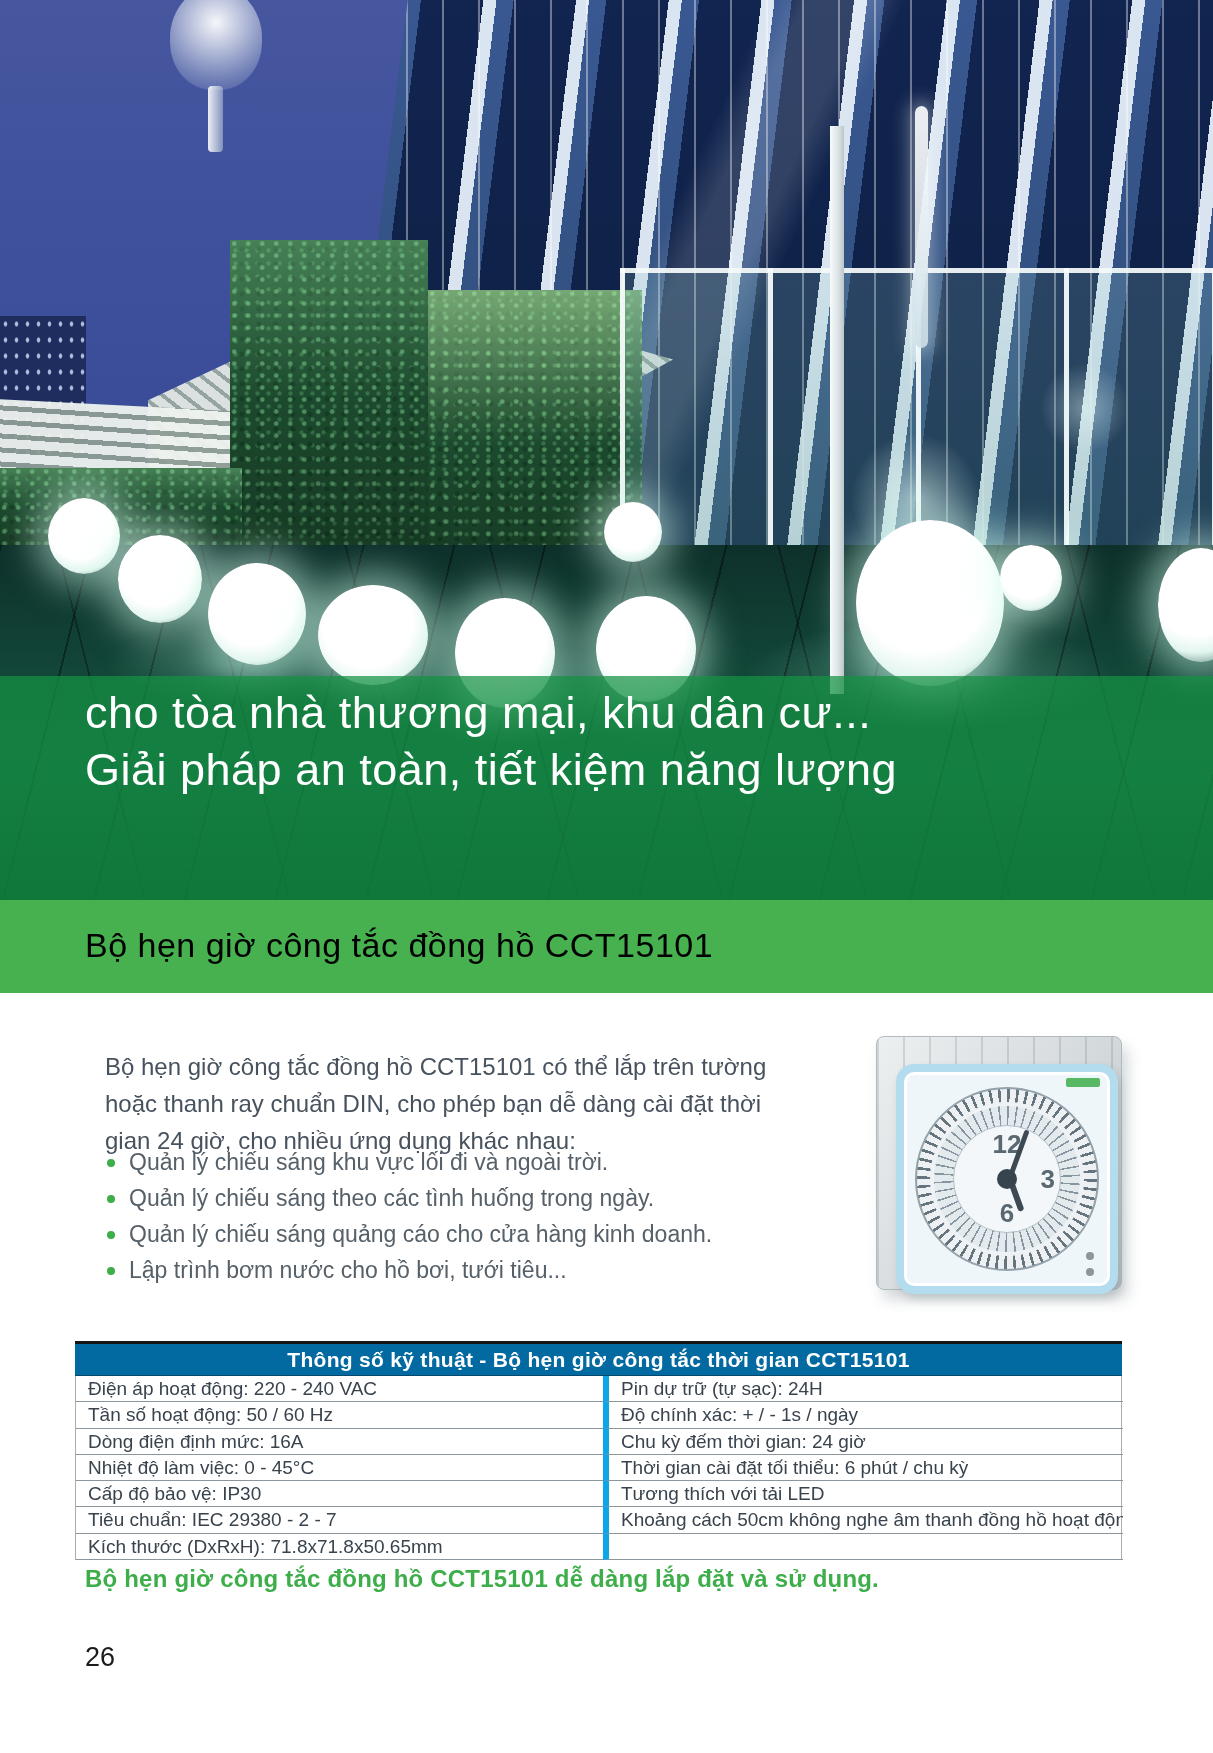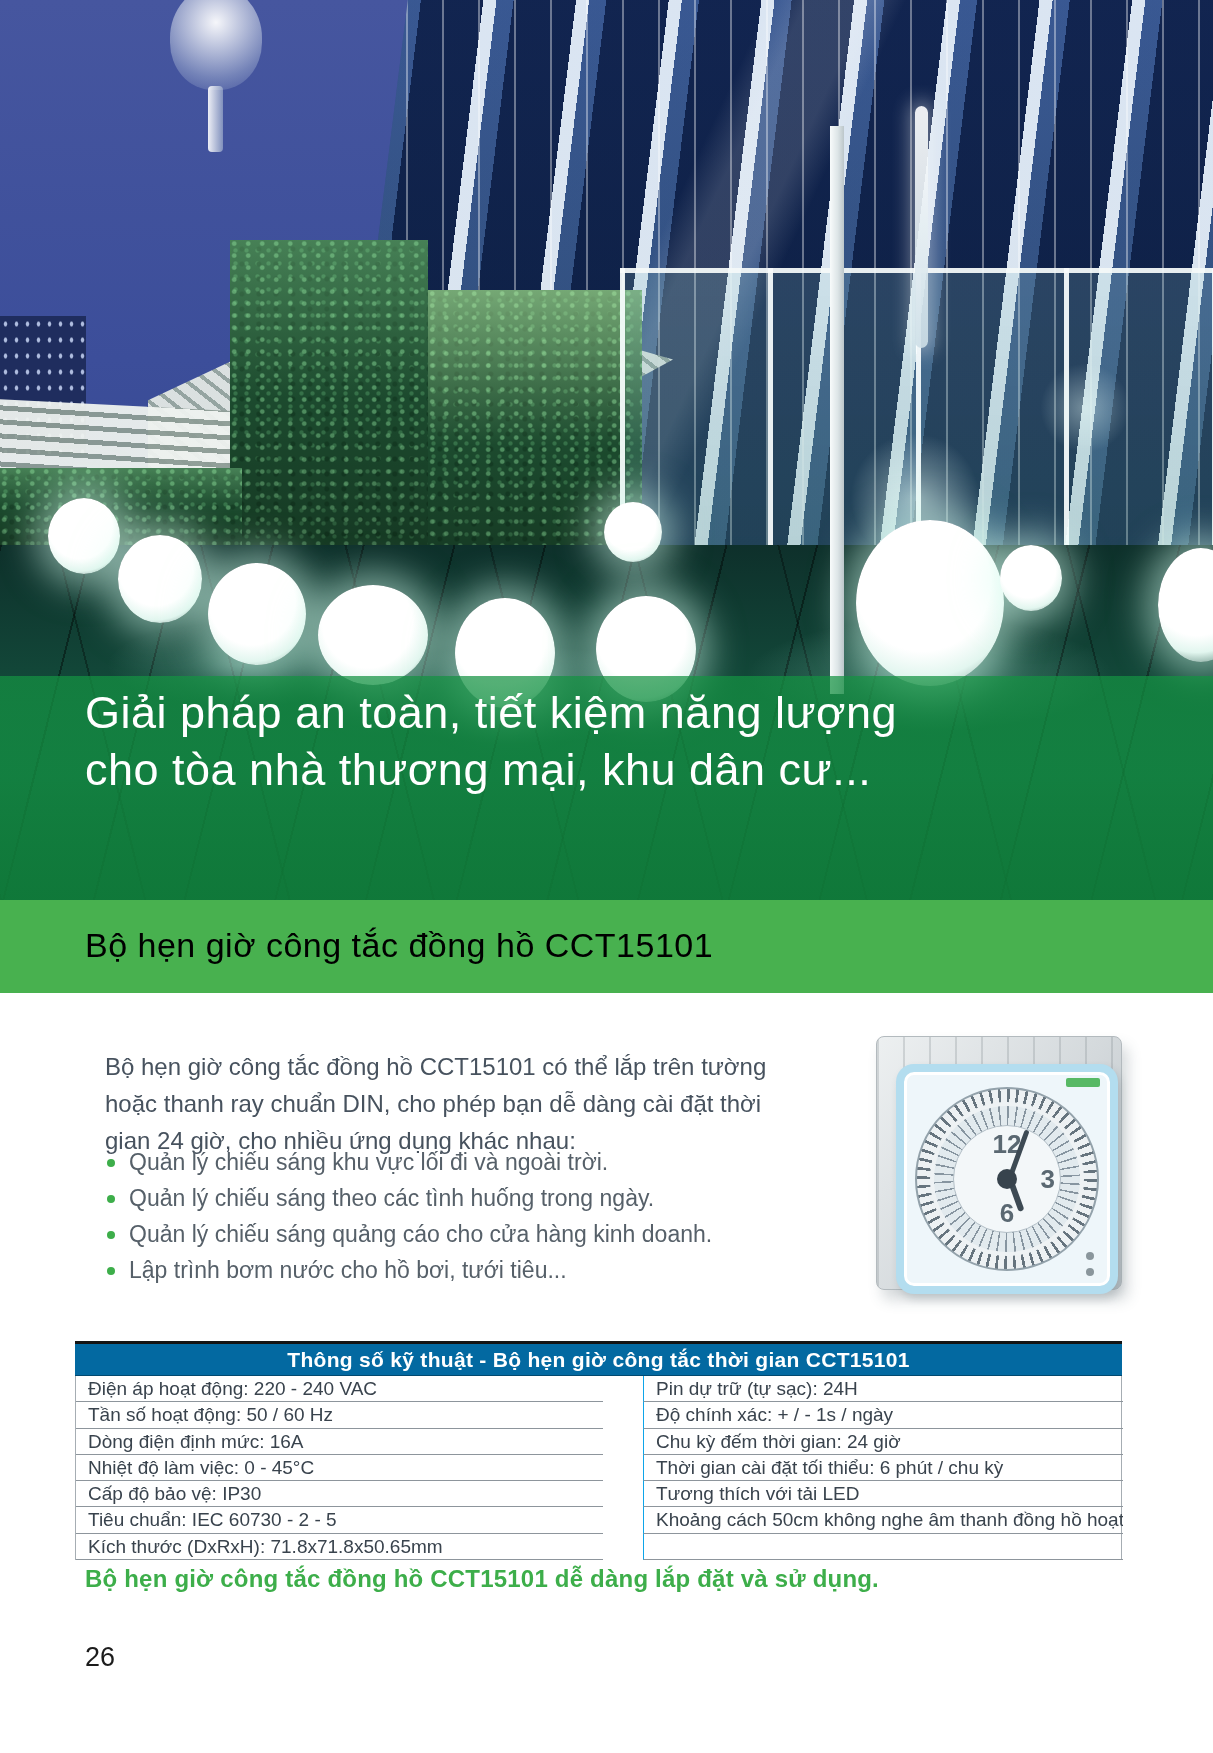--- a/index.html
+++ b/index.html
@@ -117,21 +117,21 @@
   .screw1{right:16px;bottom:26px;}
   .screw2{right:16px;bottom:10px;}
   
   .spec-table{position:absolute;left:75px;top:1341px;width:1047px;border-top:3px solid #141414;}
   .spec-header{height:31px;line-height:31px;background:#0369a1;border-bottom:1px solid rgba(0,0,0,.3);
     color:#ffffff;font-size:21px;font-weight:700;text-align:center;letter-spacing:.3px;}
   .spec-rows{display:grid;grid-template-columns:527px 520px;grid-auto-rows:26.3px;
     border-left:1px solid #a6adb3;border-right:1px solid #a6adb3;}
   .cell{font-size:19px;color:#39434d;padding:2px 0 0 12px;border-bottom:1px solid #8d959c;
     white-space:nowrap;overflow:hidden;}
-  .cell.right{border-left:1px solid #0ea5e9;margin-left:40px;}
+  .cell.right{border-left:6px solid #0ea5e9;}
   
   .footer-note{position:absolute;left:85px;top:1565px;font-size:24px;font-weight:700;color:#3dae4a;letter-spacing:.2px;}
   .page-number{position:absolute;left:85px;top:1642px;font-size:27px;color:#1c1c1c;}
 </style>
 </head>
 <body>
 
 <div class="page">
 
   <div class="hero">
@@ -164,22 +164,22 @@
     <div class="sphere" style="left:856px;top:520px;width:148px;height:166px;"></div>
     <div class="sphere" style="left:1000px;top:545px;width:62px;height:66px;"></div>
     <div class="sphere" style="left:1158px;top:548px;width:86px;height:114px;"></div>
     <div class="pole"></div>
     <div class="light-tube"></div>
     <div class="lamp-glass"></div>
     <div class="lamp-stem"></div>
 
     <div class="hero-overlay">
       <div class="headline">
+        <div>cho tòa nhà thương mại, khu dân cư...</div>
         <div>Giải pháp an toàn, tiết kiệm năng lượng</div>
-        <div>cho tòa nhà thương mại, khu dân cư...</div>
       </div>
     </div>
 
   </div>
 
   <div class="title-band">
     <div class="title-band-text">Bộ hẹn giờ công tắc đồng hồ CCT15101</div>
   </div>
 
   <div class="intro">Bộ hẹn giờ công tắc đồng hồ CCT15101 có thể lắp trên tường hoặc thanh ray chuẩn DIN, cho phép bạn dễ dàng cài đặt thời gian 24 giờ, cho nhiều ứng dụng khác nhau:</div>
@@ -218,21 +218,21 @@
       <div class="cell left">Điện áp hoạt động: 220 - 240 VAC</div>
       <div class="cell right">Pin dự trữ (tự sạc): 24H</div>
       <div class="cell left">Tần số hoạt động: 50 / 60 Hz</div>
       <div class="cell right">Độ chính xác: + / - 1s / ngày</div>
       <div class="cell left">Dòng điện định mức: 16A</div>
       <div class="cell right">Chu kỳ đếm thời gian: 24 giờ</div>
       <div class="cell left">Nhiệt độ làm việc: 0 - 45°C</div>
       <div class="cell right">Thời gian cài đặt tối thiểu: 6 phút / chu kỳ</div>
       <div class="cell left">Cấp độ bảo vệ: IP30</div>
       <div class="cell right">Tương thích với tải LED</div>
-      <div class="cell left">Tiêu chuẩn: IEC 60730 - 2 - 5</div>
+      <div class="cell left">Tiêu chuẩn: IEC 29380 - 2 - 7</div>
       <div class="cell right">Khoảng cách 50cm không nghe âm thanh  đồng hồ hoạt động</div>
       <div class="cell left">Kích thước (DxRxH): 71.8x71.8x50.65mm</div>
       <div class="cell right"></div>
     </div>
   </div>
 
   <div class="footer-note">Bộ hẹn giờ công tắc đồng hồ CCT15101 dễ dàng lắp đặt và sử dụng.</div>
   <div class="page-number">26</div>
 
 </div>

